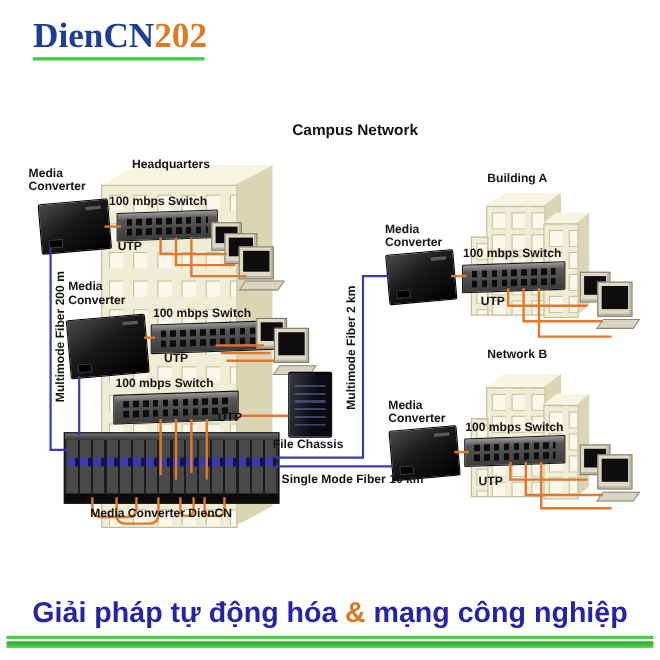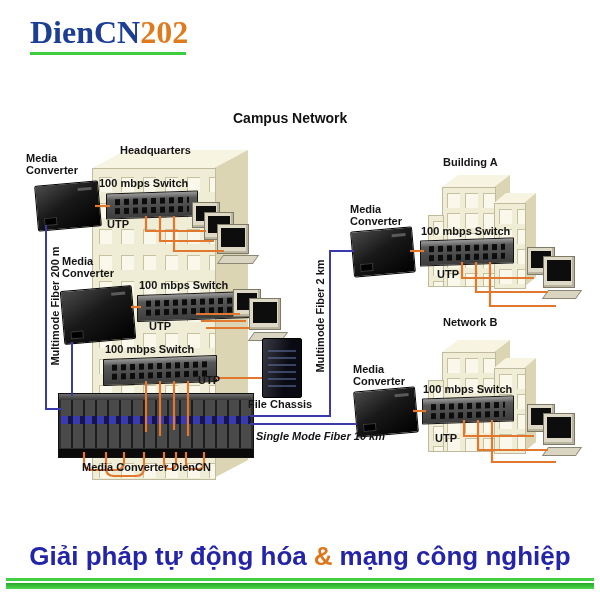--- a/index.html
+++ b/index.html
@@ -12,21 +12,21 @@
   
   .logo-text { position:absolute; left:30px; top:14px; font-family:"Liberation Serif","DejaVu Serif",serif; font-weight:bold; font-size:32px; letter-spacing:0; }
   .logo-blue { color:#1c3f94; }
   .logo-orange { color:#e07a1e; }
   .logo-underline { position:absolute; left:30px; top:52px; width:156px; height:3px; background:#3dce3d; }
 
   
   .lbl { position:absolute; font-weight:bold; font-size:11px; line-height:12px; color:#141414; z-index:4; white-space:nowrap; }
   .lbl.wrap { white-space:normal; text-align:left; }
   .sec { font-size:11px; }
-  .title { position:absolute; left:233px; top:110px; width:147px; text-align:left; font-weight:bold; font-size:14px; color:#111; z-index:4; }
+  .title { position:absolute; left:233px; top:110px; width:147px; text-align:right; font-weight:bold; font-size:14px; color:#111; z-index:4; }
   .vlbl { position:absolute; font-weight:bold; font-size:11px; color:#141414; transform:rotate(-90deg); transform-origin:center; text-align:center; white-space:nowrap; z-index:4; }
 
   
   .bldg { position:absolute; z-index:1; }
   .face { position:absolute; }
   .front {
     background-color:#f0edd6;
     background-image:
       conic-gradient(at 12px 14px, rgba(0,0,0,0) 0deg 270deg, #faf8ea 270deg 360deg),
       conic-gradient(at 13px 15px, rgba(0,0,0,0) 0deg 270deg, #c6c19f 270deg 360deg);
@@ -220,21 +220,21 @@
   <div class="lbl" style="left:423px;top:383px;">100 mbps Switch</div>
 
   <div class="lbl" style="left:107px;top:218px;">UTP</div>
   <div class="lbl" style="left:149px;top:320px;">UTP</div>
   <div class="lbl" style="left:198px;top:374px;">UTP</div>
   <div class="lbl" style="left:437px;top:268px;">UTP</div>
   <div class="lbl" style="left:435px;top:432px;">UTP</div>
 
   <div class="lbl wrap" style="left:248px;top:398px;width:68px;">File Chassis</div>
   <div class="lbl wrap" style="left:82px;top:461px;width:160px;">Media Converter DienCN</div>
-  <div class="lbl" style="left:256px;top:430px;font-style:italic;">Single Mode Fiber 10 km</div>
+  <div class="lbl" style="left:256px;top:430px;">Single Mode Fiber 10 km</div>
 
   <div class="vlbl" style="left:-10px;top:300px;width:130px;">Multimode Fiber 200 m</div>
   <div class="vlbl" style="left:260px;top:310px;width:120px;">Multimode Fiber 2 km</div>
 </div>
 
 <div>
   <div class="footer-text">
     <span>Giải pháp tự động hóa</span><span class="footer-amp">&amp;</span><span>mạng công nghiệp</span>
   </div>
   <div class="bar1"></div>

